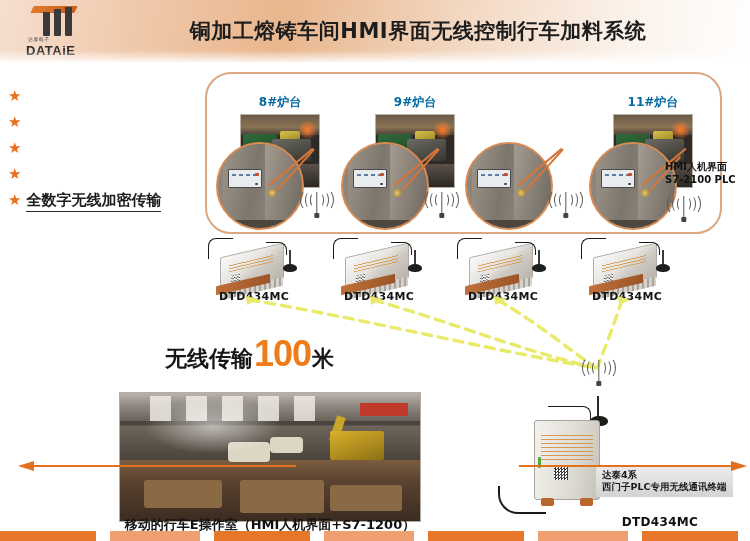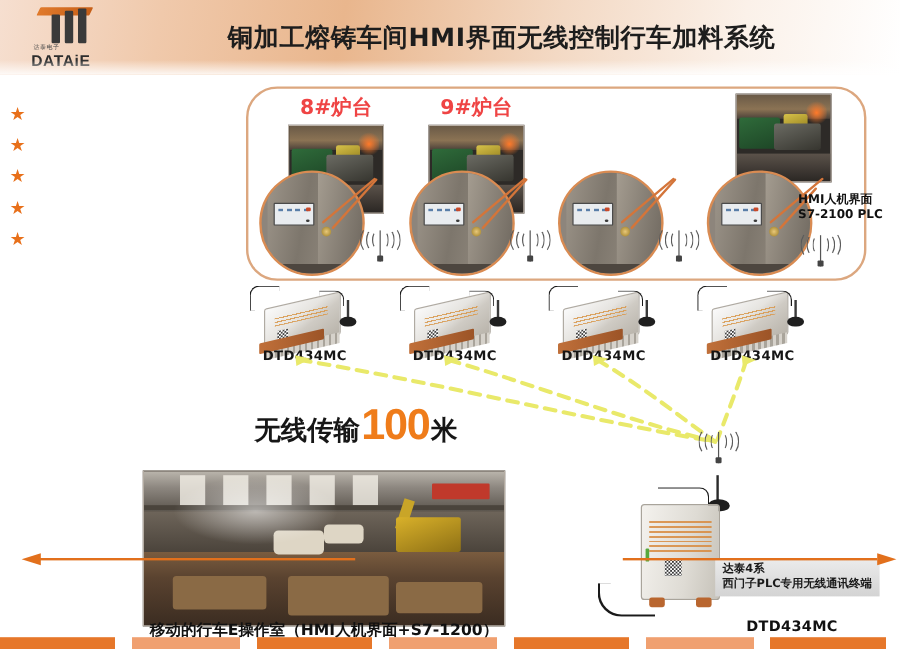--- a/index.html
+++ b/index.html
@@ -48,22 +48,22 @@
   .btext{font-size:15px;font-weight:bold;color:#1c1c1c;line-height:20px;
     border-bottom:1.5px solid #2a2a2a;padding-bottom:1px;white-space:nowrap;
     font-family:"DejaVu Sans","Liberation Sans",sans-serif;}
 
   
   .frame{position:absolute;left:205px;top:72px;width:513px;height:158px;
     border:2.5px solid #dca77f;border-radius:26px;background:transparent;}
 
   
   .furnace{position:absolute;width:130px;}
-  .f-label{text-align:center;font-size:17px;font-weight:bold;color:#ef4444;margin-bottom:3px;
-    font-family:"DejaVu Sans","Liberation Sans",sans-serif;white-space:nowrap;}
+  .f-label{text-align:center;font-size:12px;font-weight:bold;color:#0369a1;margin-bottom:3px;
+    font-family:"DejaVu Sans","Liberation Sans",sans-serif;white-space:nowrap;margin-top:16px;}
   .f-photo{position:relative;width:78px;height:72px;margin:0 auto;border:1px solid #b9b0a6;
     overflow:hidden;background:#2d2a27;}
   .f-photo .sky{position:absolute;left:0;top:0;width:100%;height:28%;
      background:linear-gradient(180deg,#6a5a47,#8b7354 60%,#4a4039);}
   .f-photo .mach{position:absolute;left:2%;top:26%;width:44%;height:36%;
      background:linear-gradient(160deg,#2f6b3a,#1d4526);border-radius:2px;}
   .f-photo .mach2{position:absolute;left:40%;top:34%;width:50%;height:30%;
      background:linear-gradient(160deg,#6b6b63,#36352f);border-radius:2px;}
   .f-photo .yellow{position:absolute;left:50%;top:22%;width:26%;height:16%;
      background:linear-gradient(160deg,#d7c24a,#9a8522);border-radius:2px;}
@@ -124,21 +124,21 @@
     border-radius:50% 50% 45% 45%;}
   .mod-wire{position:absolute;left:2px;top:2px;width:24px;height:20px;
     border-left:1.8px solid #1a1a1a;border-top:1.8px solid #1a1a1a;border-radius:8px 0 0 0;}
   .mod-wire2{position:absolute;left:60px;top:6px;width:20px;height:12px;
     border-top:1.6px solid #1a1a1a;border-right:1.6px solid #1a1a1a;border-radius:0 8px 0 0;}
   .mod-name{position:absolute;left:0;top:54px;width:96px;text-align:center;font-size:11px;
     font-weight:bold;color:#151515;letter-spacing:.3px;font-family:"DejaVu Sans","Liberation Sans",sans-serif;}
 
   
   .dist{position:absolute;left:165px;top:336px;font-size:22px;font-weight:bold;color:#161616;
-    font-family:"DejaVu Sans","Liberation Sans",sans-serif;white-space:nowrap;display:flex;align-items:baseline;margin-left:47px;}
+    font-family:"DejaVu Sans","Liberation Sans",sans-serif;white-space:nowrap;display:flex;align-items:baseline;}
   .dist .num{font-size:36px;color:#ef7c1a;font-family:"Liberation Sans",sans-serif;
     letter-spacing:-1px;margin:0 1px;line-height:1;}
 
   
   .photo-wrap{position:absolute;left:119px;top:392px;width:300px;height:128px;
     border:1px solid #b4aca2;overflow:hidden;background:#37322d;}
   .pw .roof{position:absolute;left:0;top:0;width:100%;height:26%;
      background:linear-gradient(180deg,#b9b4ab 0%,#8d8780 40%,#5c564e 100%);}
   .pw .win{position:absolute;top:2%;width:7%;height:20%;background:#f2efe6;opacity:.8;}
   .pw .beam{position:absolute;left:0;top:22%;width:100%;height:3%;background:#4a443c;}
@@ -231,20 +231,21 @@
       <span class="star">★</span>
     </div>
     <div class="bullet">
       <span class="star">★</span>
     </div>
     <div class="bullet">
       <span class="star">★</span>
     </div>
     <div class="bullet">
       <span class="star">★</span>
+      <span class="btext">全数字无线加密传输</span>
     </div>
   </div>
 
   <div class="frame"></div>
 
   <div class="furnace" style="left:215px;top:78px;">
     <div class="f-label">8#炉台</div>
     <div class="f-photo">
       <div class="sky"></div>
         <div class="mach"></div>
@@ -268,21 +269,21 @@
   <div class="wave" style="left:296px;top:188px;">
     <span class="l3"></span>
       <span class="l2"></span>
       <span class="l1"></span>
       <div class="ant"></div>
     <span class="r1"></span>
       <span class="r2"></span>
       <span class="r3"></span>
   </div>
 
-  <div class="furnace" style="left:332px;top:78px;">
+  <div class="furnace" style="left:350px;top:78px;">
     <div class="f-label">9#炉台</div>
     <div class="f-photo">
       <div class="sky"></div>
         <div class="mach"></div>
         <div class="yellow"></div>
       <div class="mach2"></div>
         <div class="floor"></div>
         <div class="glow"></div>
     </div>
   </div>
@@ -322,20 +323,21 @@
     <span class="l3"></span>
       <span class="l2"></span>
       <span class="l1"></span>
       <div class="ant"></div>
     <span class="r1"></span>
       <span class="r2"></span>
       <span class="r3"></span>
   </div>
 
   <div class="furnace" style="left:588px;top:78px;">
+    <div class="f-label">11#炉台</div>
     <div class="f-photo">
       <div class="sky"></div>
         <div class="mach"></div>
         <div class="yellow"></div>
       <div class="mach2"></div>
         <div class="floor"></div>
         <div class="glow"></div>
     </div>
   </div>
   <div class="bubble" style="left:589px;top:142px;">

